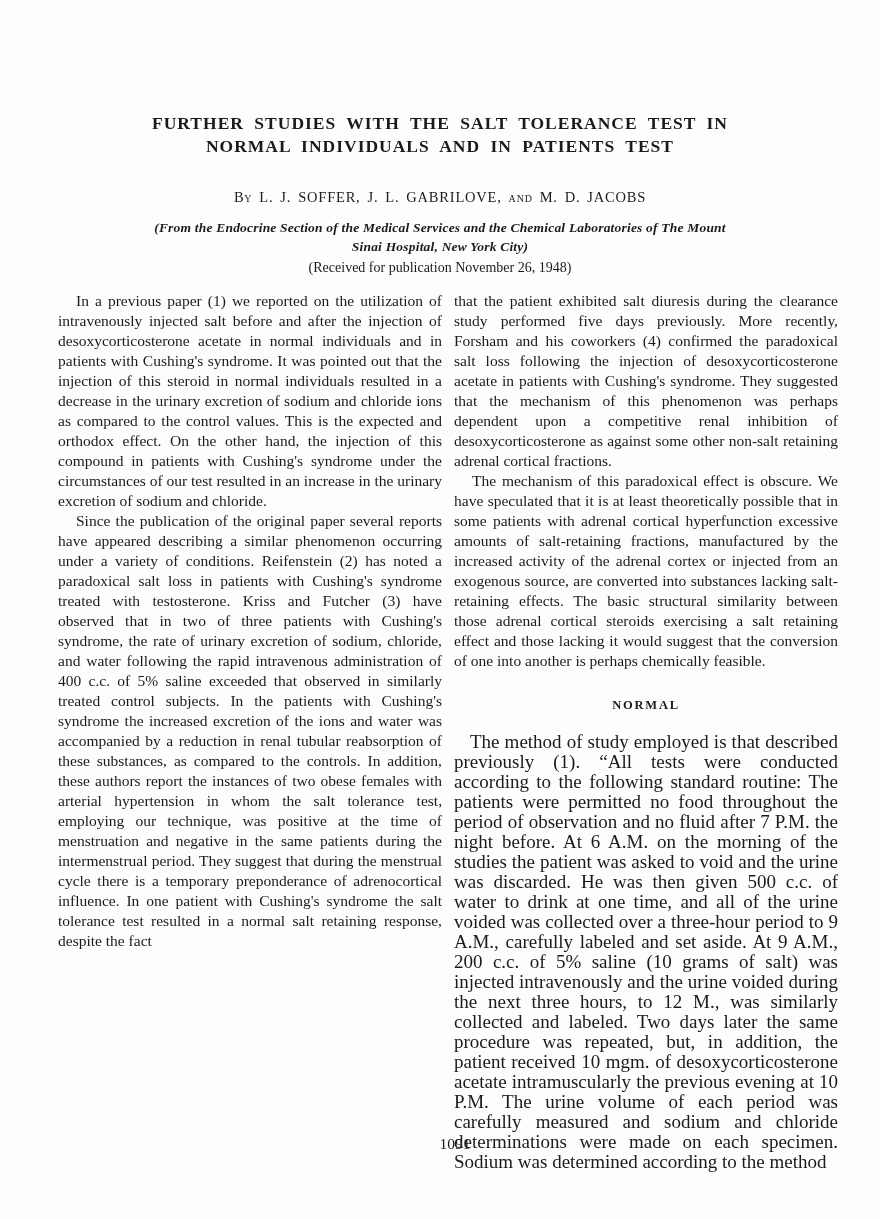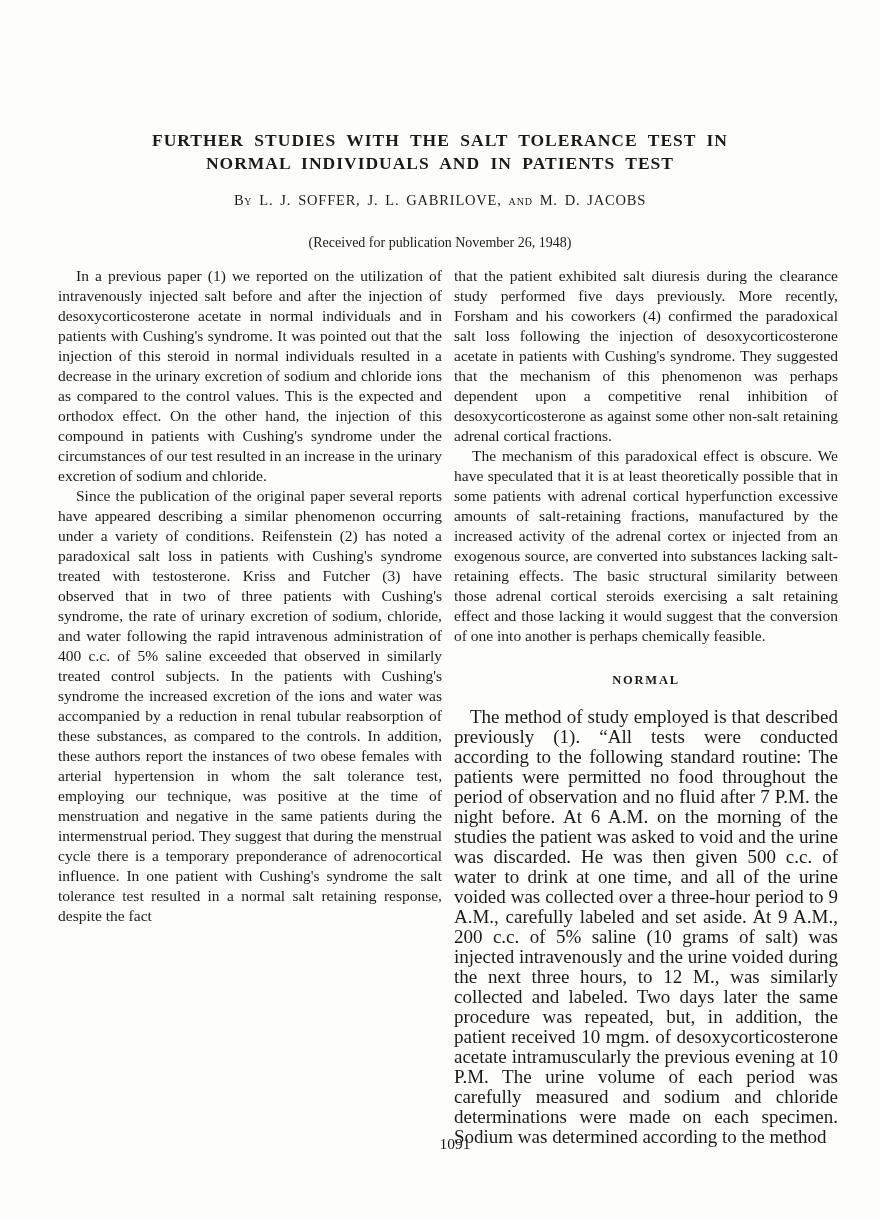--- a/index.html
+++ b/index.html
@@ -18,47 +18,47 @@
     position: relative;
     width: 880px;
     height: 1219px;
     overflow: hidden;
   }
   .header {
     padding-top: 112px;
     text-align: center;
   }
   .title {
-    margin: 17px;
+    margin: 0;
     font-size: 17.5px;
     font-weight: bold;
     line-height: 23px;
     letter-spacing: 1px;
     word-spacing: 5px;
   }
   .byline {
-    margin-top: 0;
+    margin-top: 31px;
     font-size: 14.5px;
     letter-spacing: 0.8px;
     word-spacing: 2.5px;
   }
   .sc {
     font-variant: small-caps;
   }
   .affiliation {
     margin: 12px auto 0 auto;
     max-width: 600px;
     font-style: italic;
     font-weight: bold;
     font-size: 13.5px;
     line-height: 19px;
     letter-spacing: 0.2px;
   }
   .received {
-    margin-top: 26px;
+    margin-top: 4px;
     font-size: 14px;
   }
   .columns {
     display: flex;
     gap: 12px;
     padding: 0 42px 0 58px;
     margin-top: 15px;
     text-align: justify;
   }
   .col {
@@ -107,20 +107,21 @@
       <span>NORMAL INDIVIDUALS AND IN PATIENTS TEST</span><br>
     </h1>
 
     <div class="byline">
       <span class="sc">By</span>
       <span>L. J. SOFFER, J. L. GABRILOVE,</span>
       <span class="sc">and</span>
       <span>M. D. JACOBS</span>
     </div>
 
+    <div class="affiliation">(From the Endocrine Section of the Medical Services and the Chemical Laboratories of The Mount Sinai Hospital, New York City)</div>
 
     <div class="received">(Received for publication November 26, 1948)</div>
   </div>
 
   <div class="columns">
 
     <div class="col">
       <p>In a previous paper (1) we reported on the utilization of intravenously injected salt before and after the injection of desoxycorticosterone acetate in normal individuals and in patients with Cushing's syndrome.  It was pointed out that the injection of this steroid in normal individuals resulted in a decrease in the urinary excretion of sodium and chloride ions as compared to the control values.  This is the expected and orthodox effect.  On the other hand, the injection of this compound in patients with Cushing's syndrome under the circumstances of our test resulted in an increase in the urinary excretion of sodium and chloride.</p>
       <p>Since the publication of the original paper several reports have appeared describing a similar phenomenon occurring under a variety of conditions.  Reifenstein (2) has noted a paradoxical salt loss in patients with Cushing's syndrome treated with testosterone.  Kriss and Futcher (3) have observed that in two of three patients with Cushing's syndrome, the rate of urinary excretion of sodium, chloride, and water following the rapid intravenous administration of 400 c.c. of 5% saline exceeded that observed in similarly treated control subjects.  In the patients with Cushing's syndrome the increased excretion of the ions and water was accompanied by a reduction in renal tubular reabsorption of these substances, as compared to the controls.  In addition, these authors report the instances of two obese females with arterial hypertension in whom the salt tolerance test, employing our technique, was positive at the time of menstruation and negative in the same patients during the intermenstrual period.  They suggest that during the menstrual cycle there is a temporary preponderance of adrenocortical influence.  In one patient with Cushing's syndrome the salt tolerance test resulted in a normal salt retaining response, despite the fact</p>
     </div>

